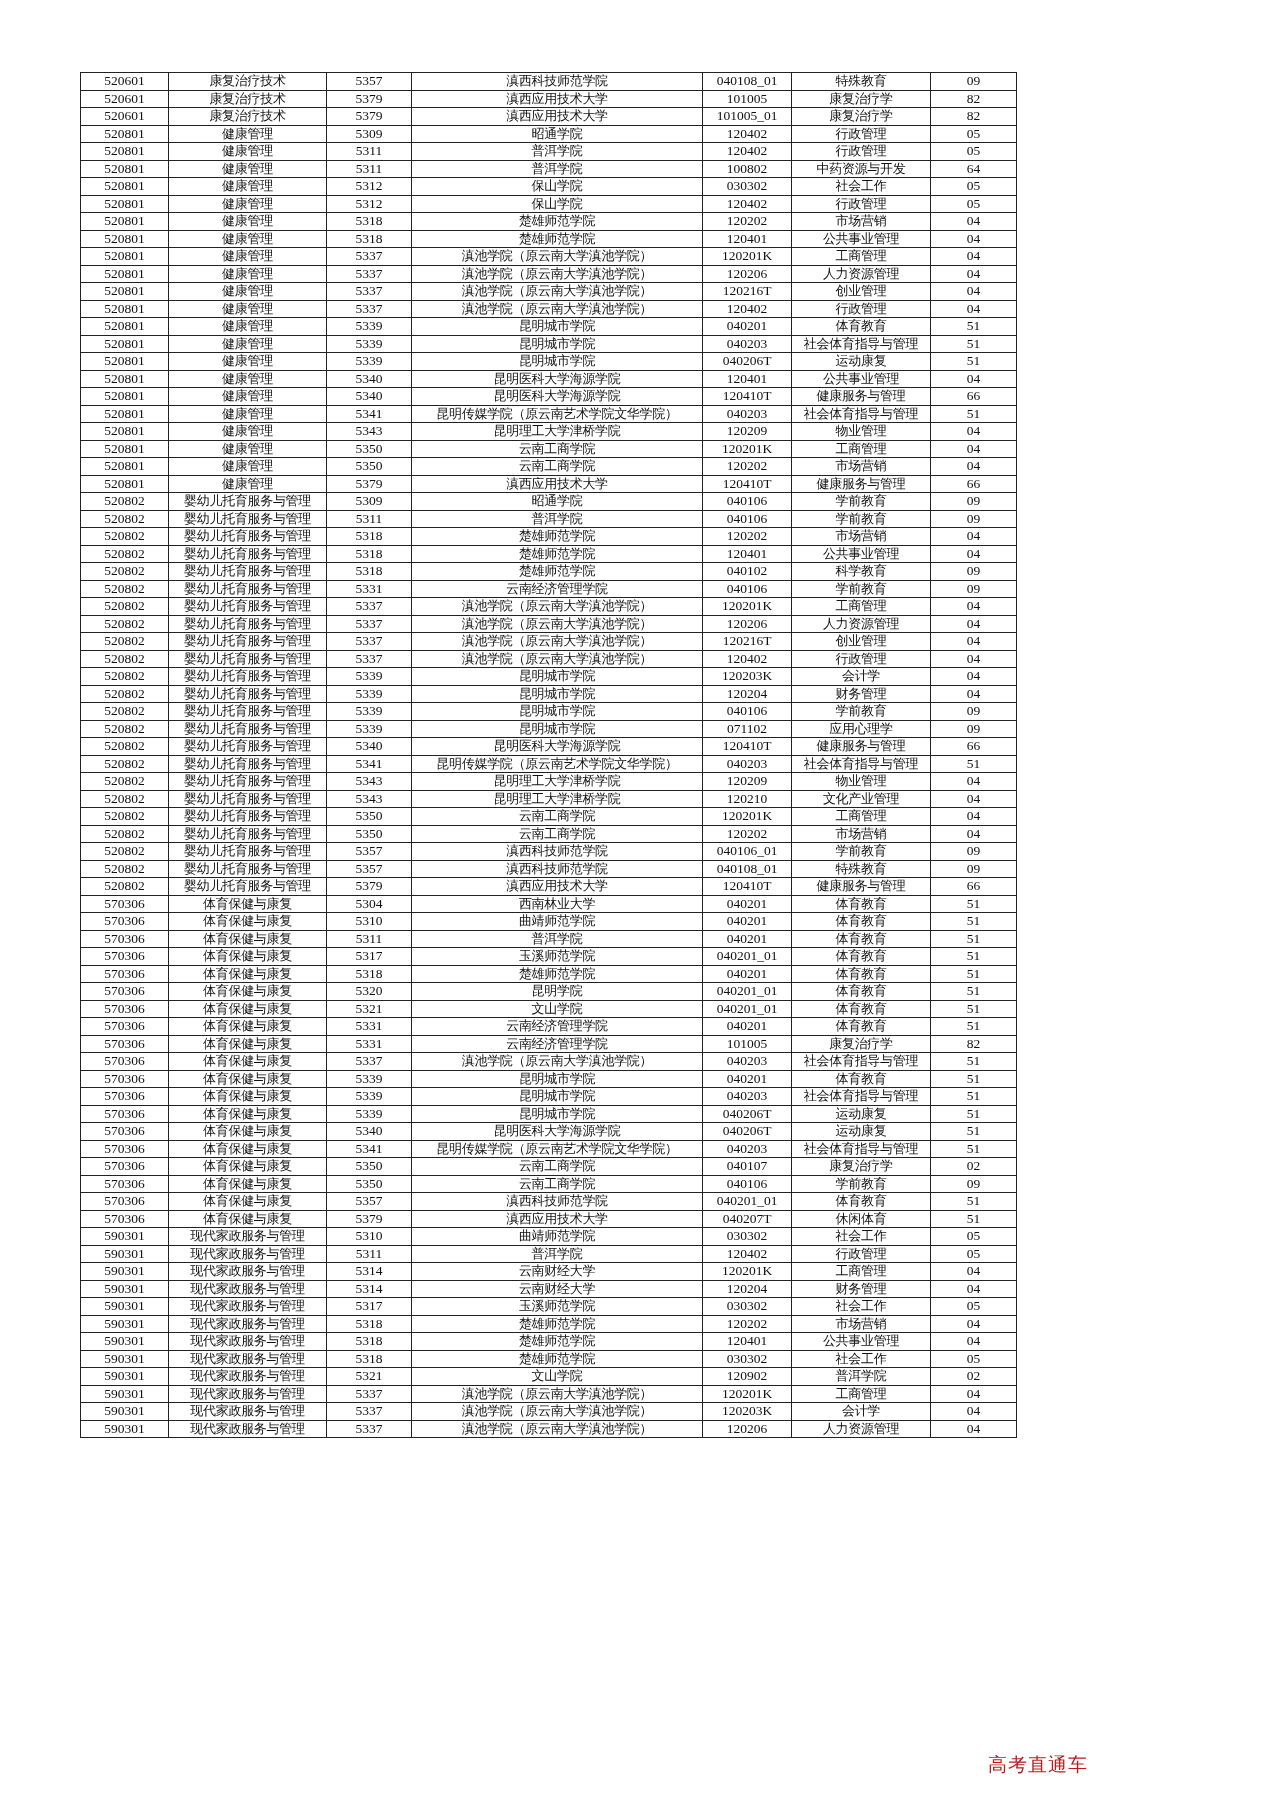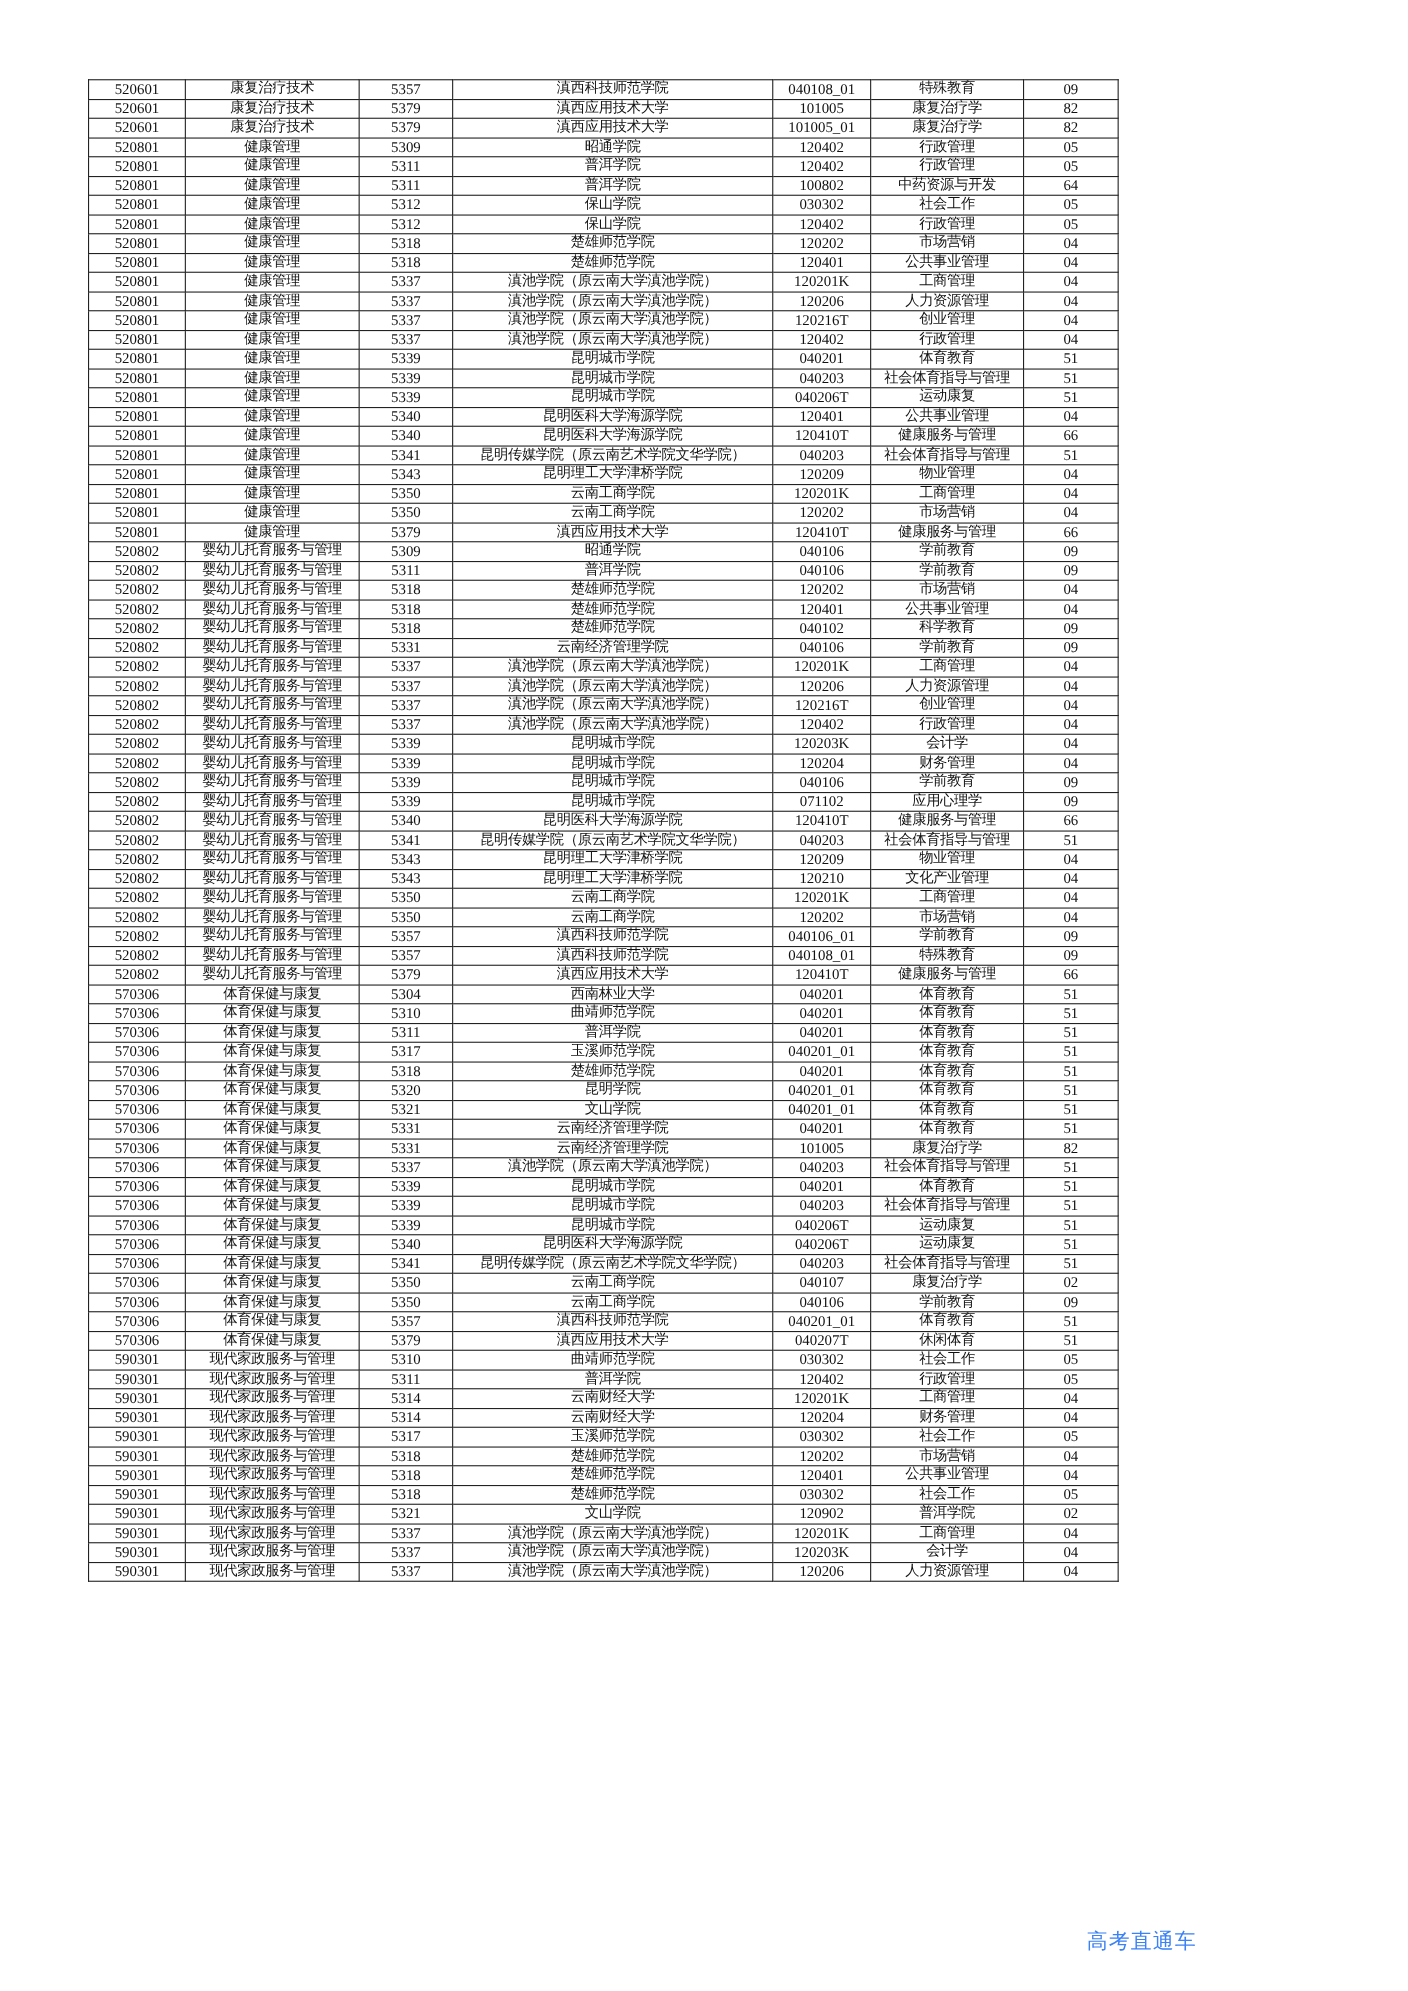--- a/index.html
+++ b/index.html
@@ -4,21 +4,21 @@
   <style>
     html, body { margin: 0; padding: 0; background: #ffffff; }
     body { width: 1280px; height: 1810px; position: relative; overflow: hidden;
            font-family: "DejaVu Serif", "Liberation Serif", serif; color: #111; }
     #tbl { position: absolute; left: 80px; top: 72px; border-collapse: collapse;
            table-layout: fixed; width: 936px; }
     #tbl td { border: 1.3px solid #222; height: 16.5px; padding: 0; text-align: center;
               font-size: 13px; line-height: 16.5px; white-space: nowrap; overflow: hidden;
               font-family: "DejaVu Serif", "Liberation Serif", serif; letter-spacing: -0.3px; }
     #tbl td.num { font-family: "Liberation Serif", "DejaVu Serif", serif; font-size: 13.5px; letter-spacing: 0; }
-    .watermark { position: absolute; left: 988px; top: 1752px; font-size: 19px; color: #3b82f6;
+    .watermark { position: absolute; left: 988px; top: 1752px; font-size: 19px; color: #b91c1c;
                  font-family: "DejaVu Sans", "Liberation Sans", sans-serif; letter-spacing: 1px; }
   </style>
 </head>
 <body>
 
 <table id="tbl">
   <colgroup>
     <col style="width:88px">
     <col style="width:158px">
     <col style="width:85px">

